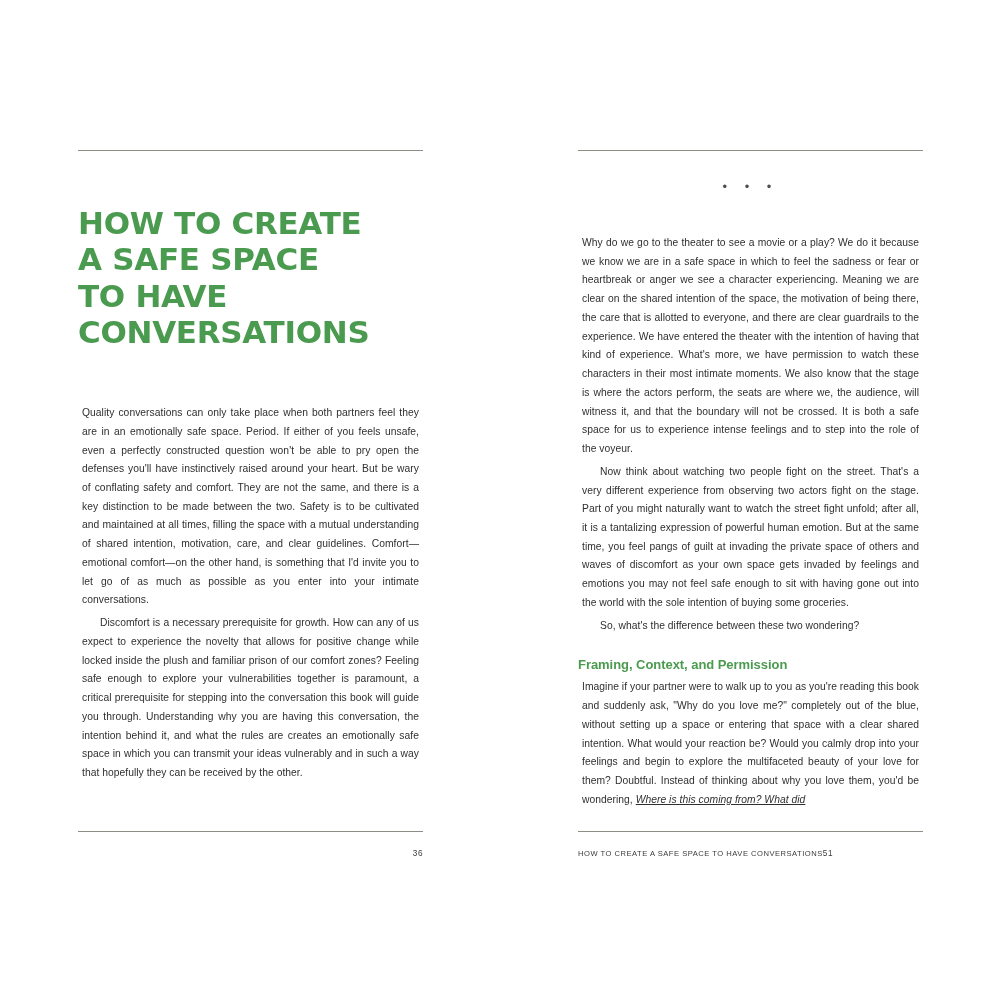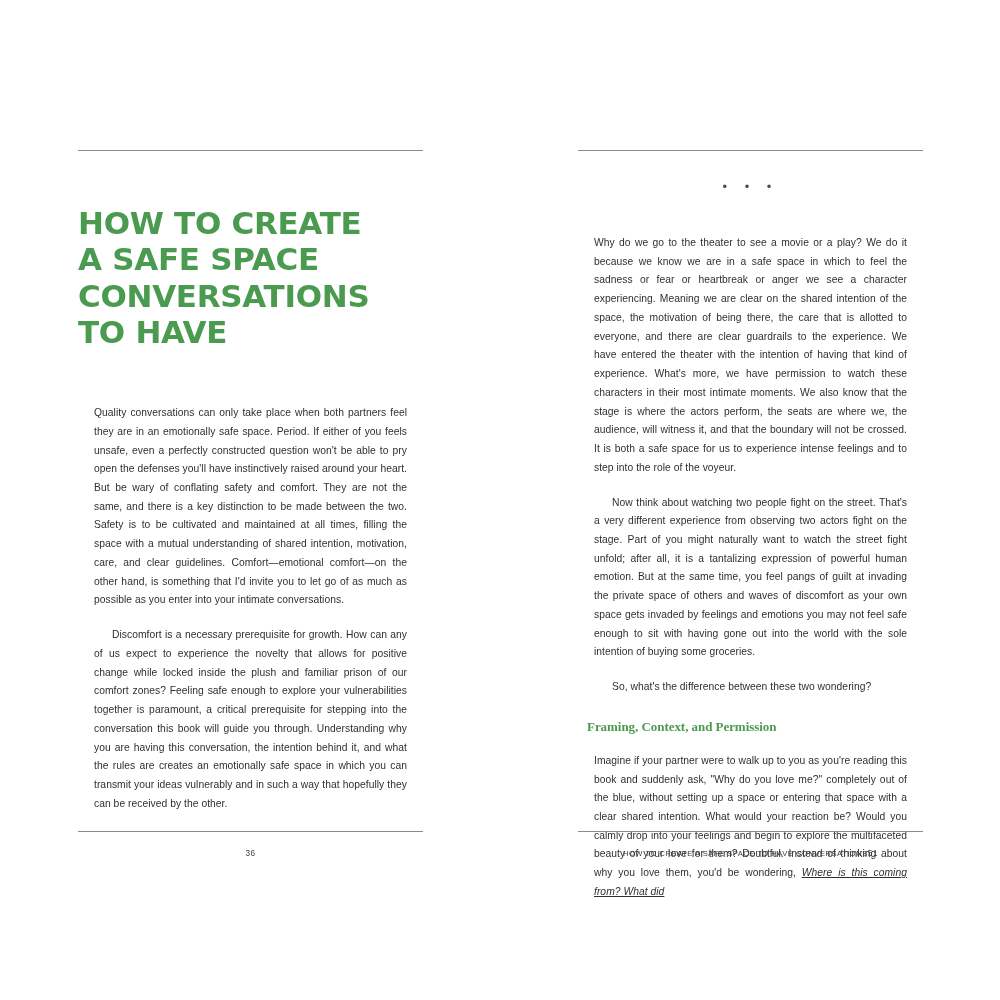--- a/index.html
+++ b/index.html
@@ -59,77 +59,77 @@
   .body-col {
     margin-top: 54px;
     font-size: 10.3px;
     line-height: 1.82;
     text-align: justify;
     color: #2f2f2f;
     letter-spacing: 0.04px;
   }
   .page-right .body-col { margin-top: 0; }
 
-  .body-col p { margin: 16px; }
+  .body-col p { margin: 4px; }
   .body-col p.indent { text-indent: 18px; }
 
   .dots {
     margin: 28px 0 40px 0;
     text-align: center;
     color: #4f4f4f;
     font-size: 13px;
     letter-spacing: 7px;
   }
 
   h2.subhead {
-    margin: 22px 0 2px 9px;
-    font-family: Liberation Serif, serif;
+    margin: 22px 0 2px 0;
+    font-family: Liberation Sans, sans-serif;
     font-weight: bold;
     font-size: 13px;
     line-height: 1.3;
     color: #4a9a4f;
     letter-spacing: -0.05px;
   }
 
   .footer {
     position: absolute;
     left: 0;
     bottom: 8px;
     width: 100%;
     height: 18px;
     display: flex;
     align-items: center;
     font-size: 8.2px;
     letter-spacing: 0.55px;
     color: #3b3b3b;
   }
-  .footer-left { justify-content: center; }
-  .footer-right { justify-content: center; }
+  .footer-left { justify-content: flex-end; }
+  .footer-right { justify-content: flex-start; }
   .running-head {
     text-transform: uppercase;
     letter-spacing: 0.5px;
     font-size: 7.6px;
     color: #3b3b3b;
   }
   .folio { font-size: 8.2px; color: #3b3b3b; }
   em { font-style: italic; text-decoration: underline; }
 </style>
 </head>
 <body>
 
 <div class="spread">
 
   <div class="page page-left">
     <div class="rule-top"></div>
 
     <h1 class="chapter-title">
       <span class="ln">HOW TO CREATE</span>
       <span class="ln">A SAFE SPACE</span>
+      <span class="ln">TO HAVE</span>
       <span class="ln">CONVERSATIONS</span>
-      <span class="ln">TO HAVE</span>
     </h1>
 
     <div class="body-col">
       <p>Quality conversations can only take place when both partners feel they are in an emotionally safe space. Period. If either of you feels unsafe, even a perfectly constructed question won't be able to pry open the defenses you'll have instinctively raised around your heart. But be wary of conflating safety and comfort. They are not the same, and there is a key distinction to be made between the two. Safety is to be cultivated and maintained at all times, filling the space with a mutual understanding of shared intention, motivation, care, and clear guidelines. Comfort—emotional comfort—on the other hand, is something that I'd invite you to let go of as much as possible as you enter into your intimate conversations.</p>
       <p class="indent">Discomfort is a necessary prerequisite for growth. How can any of us expect to experience the novelty that allows for positive change while locked inside the plush and familiar prison of our comfort zones? Feeling safe enough to explore your vulnerabilities together is paramount, a critical prerequisite for stepping into the conversation this book will guide you through. Understanding why you are having this conversation, the intention behind it, and what the rules are creates an emotionally safe space in which you can transmit your ideas vulnerably and in such a way that hopefully they can be received by the other.</p>
     </div>
 
     <div class="rule-bottom"></div>
     <div class="footer footer-left">
       <span class="folio">36</span>

